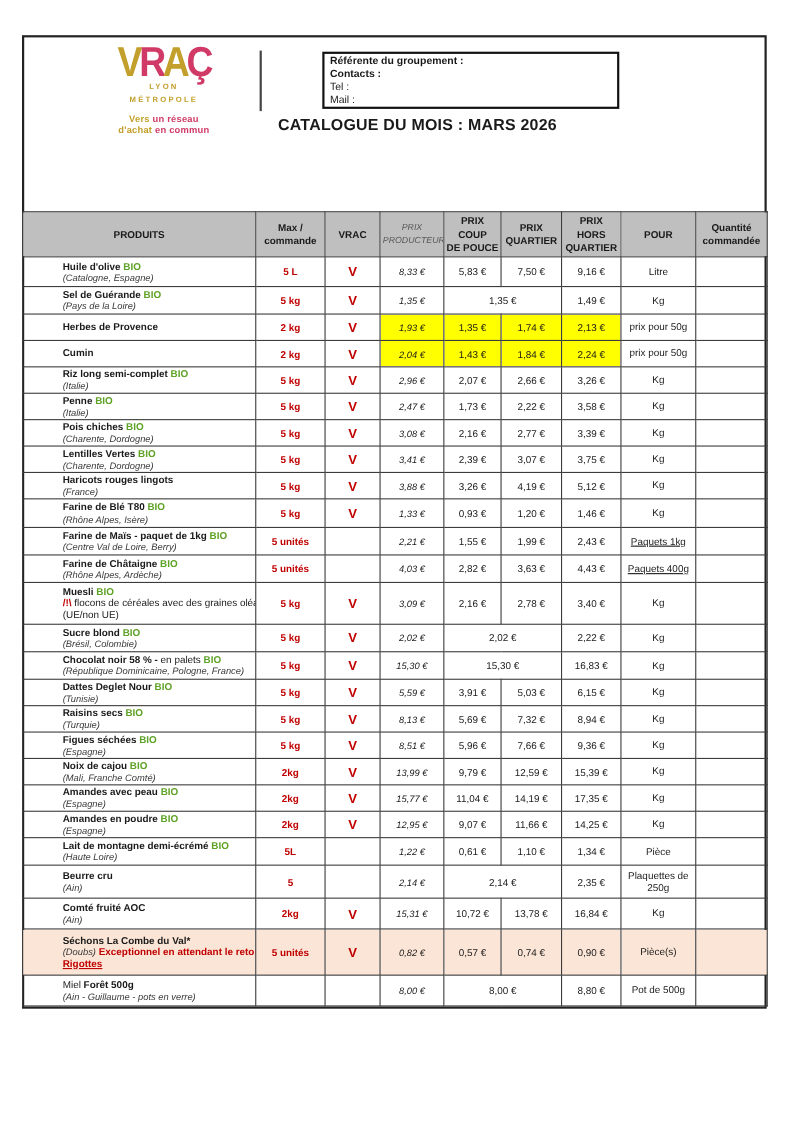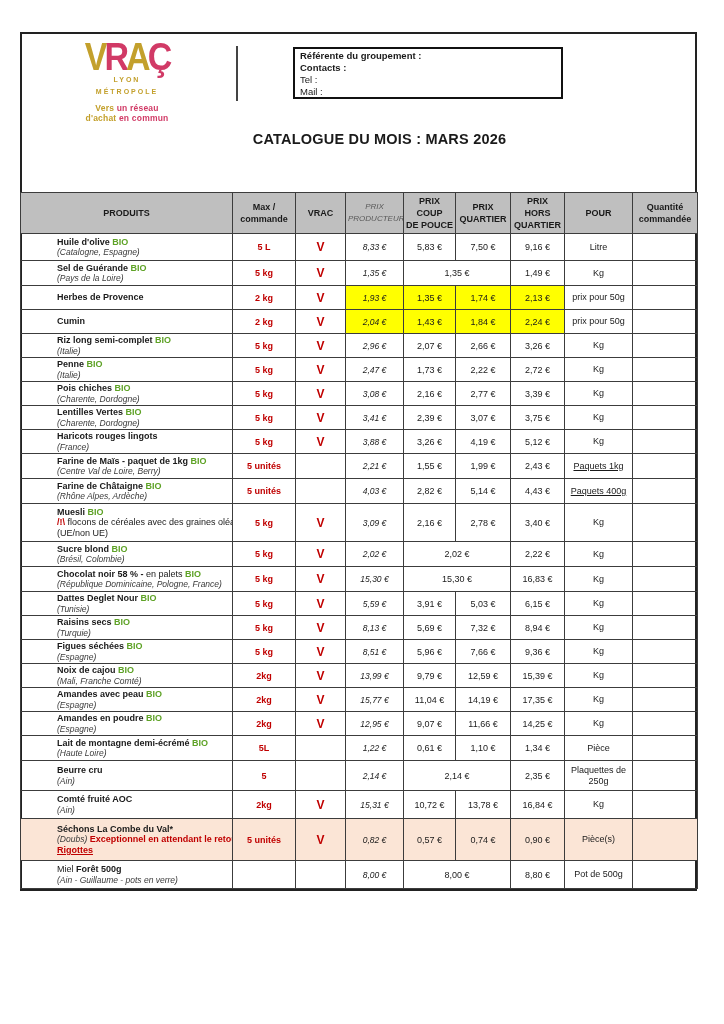--- a/index.html
+++ b/index.html
@@ -12,34 +12,34 @@
     width:724px;height:1024px;position:relative;background:#fff;
     font-family:"Liberation Sans", sans-serif;color:#1a1a1a;
     -webkit-font-smoothing:antialiased;
   }
   .frame{
     position:absolute;left:20px;top:32px;width:677px;
     border:2px solid #222;background:#fff;
   }
   .header-area{position:relative;height:158px;}
   
-  .logo{position:absolute;left:40px;top:4px;width:130px;text-align:center;}
+  .logo{position:absolute;left:62px;top:4px;width:130px;text-align:center;}
   .logo-word{font-size:34px;font-weight:800;letter-spacing:-3px;line-height:34px;transform:scaleY(1.12);transform-origin:top;}
   .logo-sub{font-size:7px;font-weight:bold;color:var(--gold);letter-spacing:2px;line-height:8px;margin-top:4px;}
   .logo-tagline{font-size:8.5px;font-weight:bold;line-height:10px;margin-top:7px;letter-spacing:0.2px;}
   
   .vdivider{position:absolute;left:214px;top:12px;width:2px;height:55px;background:#444;}
   
   .contact-box{
     position:absolute;left:271px;top:13px;width:270px;height:52px;
     border:2px solid #111;padding:1px 5px;font-size:9.5px;line-height:12px;
   }
   .contact-box .bold{font-weight:bold;}
   .title{
-    position:absolute;left:0;top:97px;width:100%;text-align:center;padding-left:42px;
+    position:absolute;left:0;top:72px;width:100%;text-align:center;padding-left:42px;
     font-size:14.5px;font-weight:bold;letter-spacing:0.2px;
   }
   
   table{border-collapse:collapse;table-layout:fixed;width:677px;margin-left:-2px;margin-right:-2px;}
   th,td{border:1px solid var(--line);padding:1px 2px;vertical-align:middle;overflow:hidden;}
   th{
     background:var(--hdrgray);font-size:9px;font-weight:bold;text-align:center;
     height:41px;line-height:12px;
   }
   th.hdr-producteur{font-style:italic;font-weight:normal;color:#595959;font-size:8px;}
@@ -185,21 +185,21 @@
         <tr style="height: 24px;">
           <td class="product-cell">
             <div class="pline"><span class="s-b">Penne </span><span class="s-bio">BIO</span></div>
             <div class="pline"><span class="s-o">(Italie)</span></div>
           </td>
           <td class="max-cell">5 kg</td>
           <td class="vrac-cell">V</td>
           <td class="prod-price">2,47 €</td>
           <td>1,73 €</td>
           <td>2,22 €</td>
-          <td>2,72 €</td>
+          <td>3,58 €</td>
           <td class="pour-cell"><span>Kg</span></td>
           <td></td>
         </tr>
         <tr style="height: 24px;">
           <td class="product-cell">
             <div class="pline"><span class="s-b">Pois chiches </span><span class="s-bio">BIO</span></div>
             <div class="pline"><span class="s-o">(Charente, Dordogne)</span></div>
           </td>
           <td class="max-cell">5 kg</td>
           <td class="vrac-cell">V</td>
@@ -228,20 +228,34 @@
           <td class="product-cell">
             <div class="pline"><span class="s-b">Haricots rouges lingots</span></div>
             <div class="pline"><span class="s-o">(France)</span></div>
           </td>
           <td class="max-cell">5 kg</td>
           <td class="vrac-cell">V</td>
           <td class="prod-price">3,88 €</td>
           <td>3,26 €</td>
           <td>4,19 €</td>
           <td>5,12 €</td>
+          <td class="pour-cell"><span>Kg</span></td>
+          <td></td>
+        </tr>
+        <tr style="height: 26px;">
+          <td class="product-cell">
+            <div class="pline"><span class="s-b">Farine de Blé T80 </span><span class="s-bio">BIO</span></div>
+            <div class="pline"><span class="s-o">(Rhône Alpes, Isère)</span></div>
+          </td>
+          <td class="max-cell">5 kg</td>
+          <td class="vrac-cell">V</td>
+          <td class="prod-price">1,33 €</td>
+          <td>0,93 €</td>
+          <td>1,20 €</td>
+          <td>1,46 €</td>
           <td class="pour-cell"><span>Kg</span></td>
           <td></td>
         </tr>
         <tr style="height: 25px; margin-top: 36px;">
           <td class="product-cell">
             <div class="pline"><span class="s-b">Farine de Maïs - paquet de 1kg </span><span class="s-bio">BIO</span></div>
             <div class="pline"><span class="s-o">(Centre Val de Loire, Berry)</span></div>
           </td>
           <td class="max-cell">5 unités</td>
           <td class="vrac-cell"></td>
@@ -254,21 +268,21 @@
         </tr>
         <tr style="height: 25px;">
           <td class="product-cell">
             <div class="pline"><span class="s-b">Farine de Châtaigne </span><span class="s-bio">BIO</span></div>
             <div class="pline"><span class="s-o">(Rhône Alpes, Ardèche)</span></div>
           </td>
           <td class="max-cell">5 unités</td>
           <td class="vrac-cell"></td>
           <td class="prod-price">4,03 €</td>
           <td>2,82 €</td>
-          <td>5,14 €</td>
+          <td>3,63 €</td>
           <td>4,43 €</td>
           <td class="pour-cell"><span class="underline">Paquets 400g</span></td>
           <td></td>
         </tr>
         <tr style="height: 38px;">
           <td class="product-cell">
             <div class="pline"><span class="s-b">Muesli </span><span class="s-bio">BIO</span></div>
             <div class="pline"><span class="s-r">/!\ </span><span class="s-p">flocons de céréales avec des graines oléagineuses</span></div>
             <div class="pline"><span class="s-p">(UE/non UE)</span></div>
           </td>

